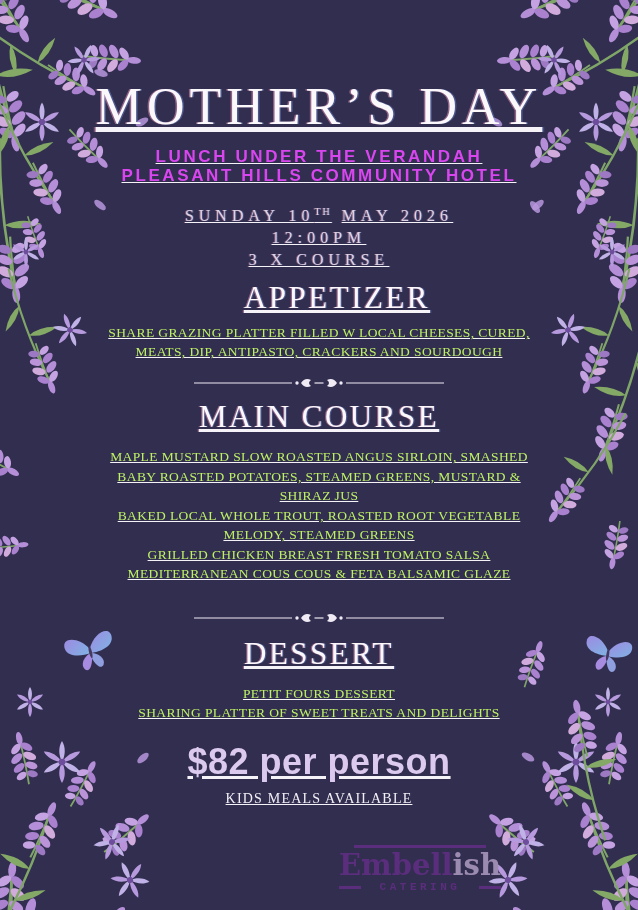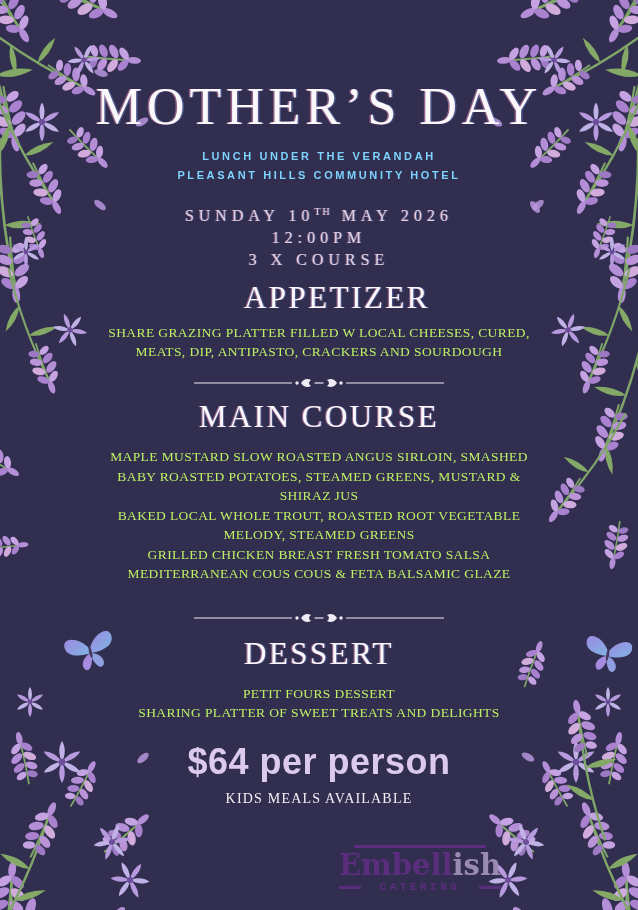--- a/index.html
+++ b/index.html
@@ -6,33 +6,33 @@
   html,body { background:#1d1a30; }
   .poster {
     position:relative;
     width:638px; height:910px;
     background:#322e50;
     overflow:hidden;
     font-family:"Liberation Serif", serif;
     margin:0 auto;
   }
   .decor { position:absolute; left:0; top:0; z-index:1; }
-  .content { position:relative; z-index:2; text-align:center; color:#f6f3f8; }
+  .content { position:relative; z-index:2; text-align:center; color:#f6f3f8;text-decoration:underline; }
 
   .title {
     margin-top:78px;
     font-size:52px; font-weight:400; line-height:58px;
     letter-spacing:5px; color:#fbf8fc;
     text-shadow:-1.5px 0 rgba(240,150,185,.5), 1.5px 0 rgba(125,165,255,.35);
   }
   .subtitle {
     margin-top:11px;
     font-family:"Liberation Sans", sans-serif;
-    font-weight:700; font-size:11px; line-height:19px; letter-spacing:2.6px;
-    color:#7dd3fc;
+    font-weight:700; font-size:17px; line-height:19px; letter-spacing:2.6px;
+    color:#d946ef;
   }
   .date-line {
     font-size:16px; line-height:22px; letter-spacing:5px; color:#ded3e2;
     text-shadow:-1px 0 rgba(240,150,185,.45), 1px 0 rgba(125,165,255,.3);
   }
   .date-first { margin-top:16px; }
   .date-line sup { font-size:10px; letter-spacing:2px; }
   .date-gap { display:inline-block; width:10px; }
   .section-heading {
     font-size:31px; font-weight:400; line-height:36px; letter-spacing:2.5px;
@@ -253,21 +253,21 @@
         </g>
       </svg>
     </div>
 
     <h2 class="section-heading h-dessert">DESSERT</h2>
     <div class="body-text dessert-body">
       <div>PETIT FOURS DESSERT</div>
       <div>SHARING PLATTER OF SWEET  TREATS AND DELIGHTS</div>
     </div>
 
-    <div class="price">$64 per person</div>
+    <div class="price">$82 per person</div>
     <div class="kids-note">KIDS MEALS AVAILABLE</div>
   </div>
 
   <div class="logo">
     <div class="logo-topline"></div>
     <div class="logo-name"><span>Embell</span><span class="tail">ish</span></div>
     <div class="logo-sub">
       <span class="dash"></span>
       <span>CATERING</span>
       <span class="dash"></span>

